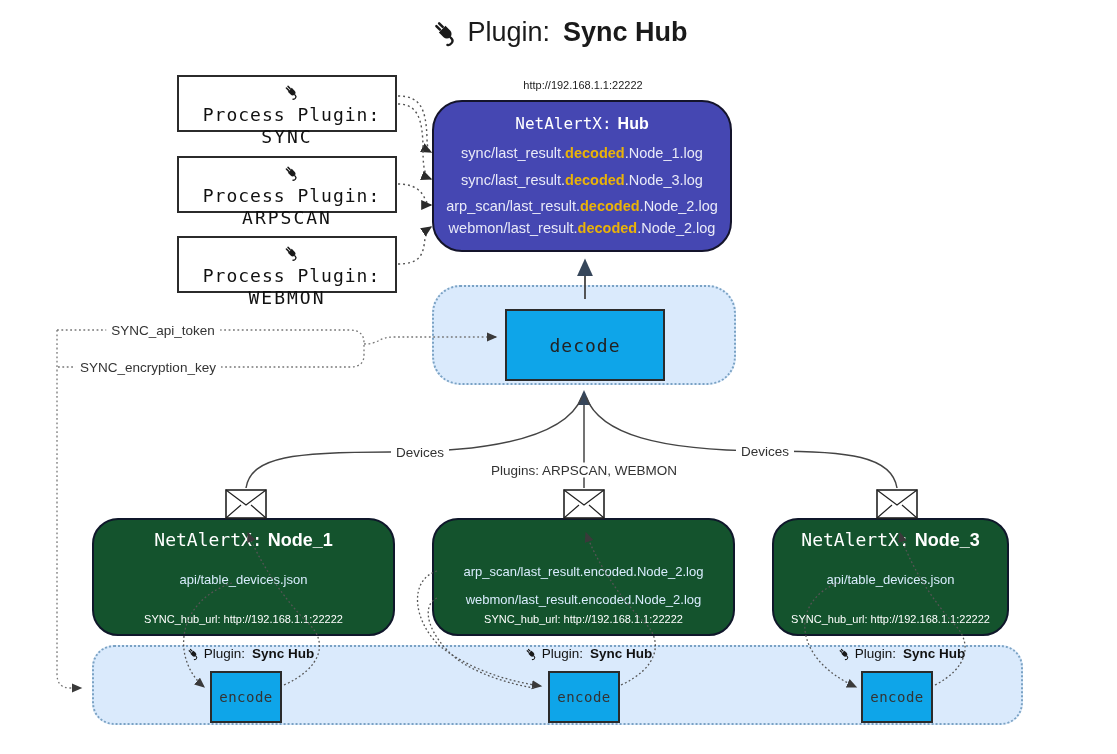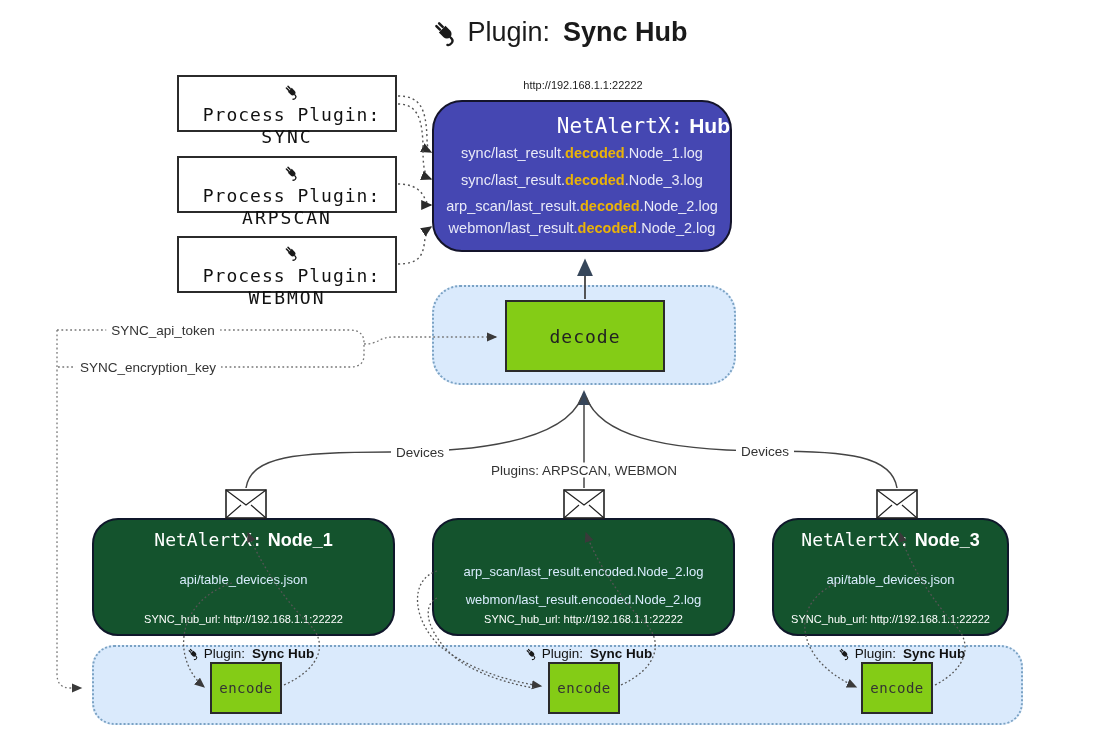--- a/index.html
+++ b/index.html
@@ -15,37 +15,37 @@
   .box-plugin{position:absolute;left:177px;width:220px;height:57px;background:#fff;
               border:2px solid #2b2b2b;box-sizing:border-box;color:#111;}
   .pp-line1{display:flex;align-items:center;gap:3px;padding:5px 0 0 9px;
             font-family:"DejaVu Sans Mono",monospace;font-size:18px;letter-spacing:1px;flex-direction:column;}
   .pp-line2{text-align:center;font-family:"DejaVu Sans Mono",monospace;font-size:18px;
             letter-spacing:2px;margin-top:1px;}
 
   
   .hub{position:absolute;left:432px;top:100px;width:300px;height:152px;background:#4547b2;
        border:2px solid #14142b;border-radius:30px;box-sizing:border-box;color:#fff;}
-  .hub-title{position:absolute;top:12px;left:0;width:100%;text-align:right;
-             font-family:"DejaVu Sans Mono",monospace;font-size:21px;}
+  .hub-title{position:absolute;top:12px;left:0;width:100%;text-align:center;
+             font-family:"DejaVu Sans Mono",monospace;font-size:16px;}
   .hub-title b{font-family:"Liberation Sans",sans-serif;font-weight:700;margin-left:6px;}
   .hub-line{position:absolute;left:0;width:100%;text-align:center;font-size:14.5px;color:#e9eaf8;}
   .hub-line b{font-weight:700;color:#eab308;}
 
   .hub-url{position:absolute;left:483px;top:79px;width:200px;text-align:center;
            font-size:11px;color:#222;}
 
   
   .panel{position:absolute;background:#daeafc;border:2px dotted #7aa2c4;box-sizing:border-box;}
   .panel-decode{left:432px;top:285px;width:304px;height:100px;border-radius:28px;}
   .panel-strip{left:92px;top:645px;width:931px;height:80px;border-radius:22px;}
 
-  .io-box{position:absolute;background:#84cc16;border:2px solid #2b2b2b;box-sizing:border-box;
+  .io-box{position:absolute;background:#0ea5e9;border:2px solid #2b2b2b;box-sizing:border-box;
           display:flex;align-items:center;justify-content:center;
-          font-family:"DejaVu Sans Mono",monospace;color:#222;}
+          font-family:"DejaVu Sans Mono",monospace;color:#222;margin-top:9px;}
   .decode-box{left:505px;top:300px;width:160px;height:72px;font-size:18px;letter-spacing:1px;}
   .encode-box{width:72px;height:52px;top:662px;font-size:14px;letter-spacing:.5px;color:#333;}
 
   
   .node{position:absolute;top:518px;height:118px;background:#14532d;border:2px solid #0f172a;
         border-radius:26px;box-sizing:border-box;color:#fff;}
   .node-title{position:absolute;top:9px;left:0;width:100%;text-align:center;
               font-family:"DejaVu Sans Mono",monospace;font-size:18px;}
   .node-title b{font-family:"Liberation Sans",sans-serif;font-weight:700;margin-left:5px;}
   .node-line{position:absolute;left:0;width:100%;text-align:center;font-size:13px;color:#d9ecfd;}

